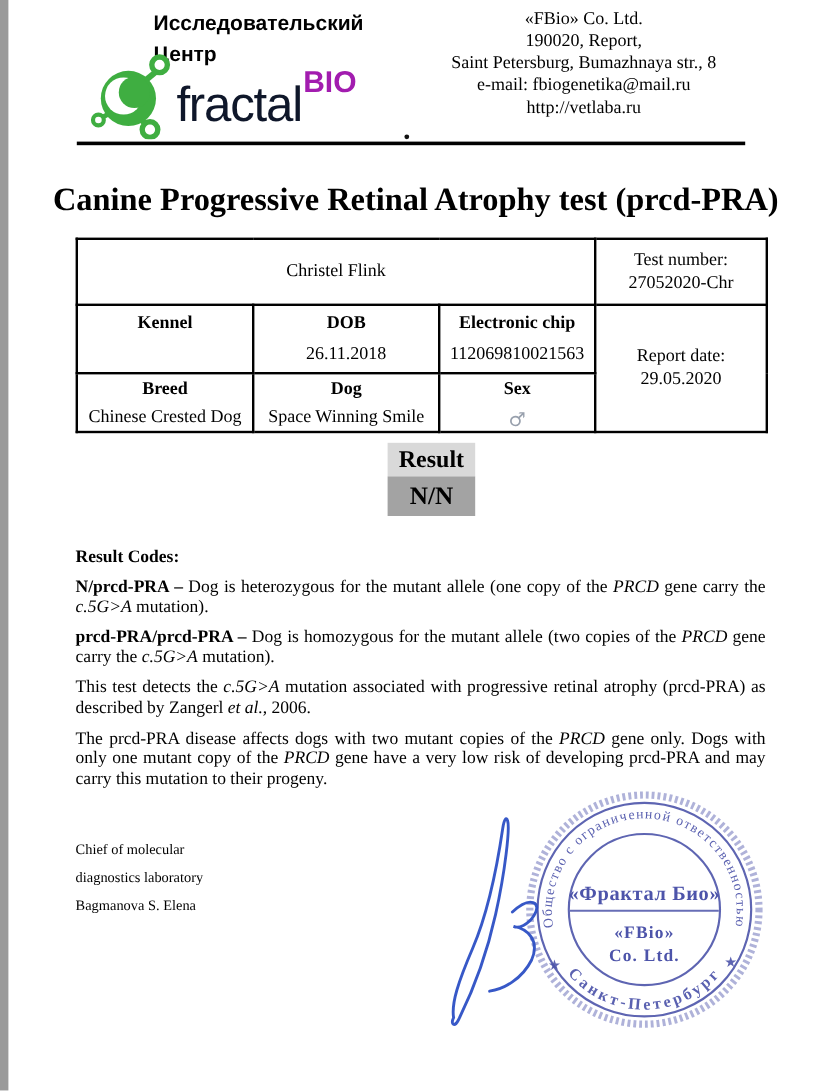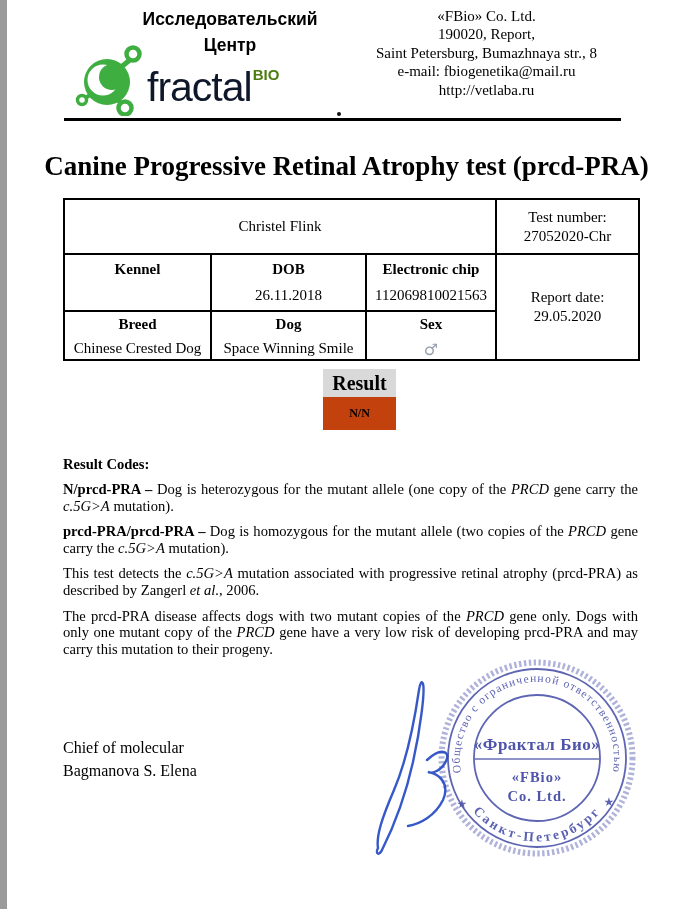--- a/index.html
+++ b/index.html
@@ -1,28 +1,28 @@
 <!DOCTYPE html>
 <html><head>
 <meta charset="utf-8">
 <style>
   html,body { margin:0; padding:0; background:#fff; }
   .page { position:relative; width:699px; height:909px; background:#fff; overflow:hidden;
           font-family:"Liberation Serif", serif; color:#000; }
   .edge-strip { position:absolute; left:0; top:0; width:7px; height:909px; background:#9a9a9a; }
 
   
-  .org-title { position:absolute; left:128px; top:6px; width:204px; text-align:center;
+  .org-title { position:absolute; left:128px; top:6px; width:204px; text-align:left;
                font-family:"Liberation Sans", sans-serif; font-weight:bold; font-size:17.5px; line-height:26px; }
   .logo { position:absolute; left:70px; top:36px; display:flex; align-items:flex-end; }
   .logo-icon { width:76px; height:80px; }
   .brand-word { font-family:"Liberation Sans", sans-serif; font-size:41px; color:#0f172a;
                 letter-spacing:-1px; line-height:1; margin-left:1px; margin-bottom:8px; }
-  .brand-sup { font-family:"Liberation Sans", sans-serif; font-weight:bold; font-size:15px;
-               color:#4d7c0f; line-height:1; margin-bottom:34px; margin-left:1px; }
+  .brand-sup { font-family:"Liberation Sans", sans-serif; font-weight:bold; font-size:25px;
+               color:#a21caf; line-height:1; margin-bottom:34px; margin-left:1px; }
   .address { position:absolute; left:333px; top:7px; width:307px; text-align:center;
              font-size:15px; line-height:18.4px; }
   .rule { position:absolute; left:64px; top:118px; width:557px; height:3px; background:#000; }
   .rule-dot { position:absolute; left:337px; top:112px; width:4px; height:4px; background:#111; border-radius:50%; }
 
   
   .doc-title { position:absolute; left:0; top:151px; width:693px; text-align:center;
                font-size:27px; font-weight:bold; }
 
   
@@ -33,31 +33,31 @@
   .cell-stack { vertical-align:top !important; padding-top:6px !important; }
   .cell-stack .val { margin-top:9px; }
   .cell-stack-sm { vertical-align:top !important; padding-top:4px !important; }
   .cell-stack-sm .val { margin-top:7px; }
   .two-line div { line-height:19px; }
   .sex-val { color:#98a0ad; font-family:"DejaVu Sans", sans-serif; font-size:16px; }
 
   
   .result-wrap { position:absolute; left:323px; top:369px; width:73px; text-align:center; font-weight:bold; }
   .result-label { background:#d9d9d9; height:28px; line-height:28px; font-size:20px; }
-  .result-value { background:#c2410c; height:33px; line-height:33px; font-size:12px; }
+  .result-value { background:#a3a3a3; height:33px; line-height:33px; font-size:21px; }
 
   
   .codes { position:absolute; left:63px; top:456px; width:575px; font-size:14.6px;
            line-height:16.8px; text-align:justify; }
   .codes p { margin:0 0 8.5px 0; }
   .codes .b { font-weight:bold; }
   .codes .i { font-style:italic; }
 
   
-  .signatory { position:absolute; left:63px; top:736px; font-size:16px; line-height:23px; }
+  .signatory { position:absolute; left:63px; top:697px; font-size:12px; line-height:23px; }
 
   
   .stamp { position:absolute; left:437px; top:658px; width:200px; height:200px; }
   .stamp text { font-family:"Liberation Serif", serif; fill:#4d54aa; }
   .stamp-arc { font-size:11.5px; letter-spacing:1.2px; opacity:.92; }
   .stamp-city { font-size:13.5px; letter-spacing:2.6px; font-weight:bold; opacity:.92; }
   .stamp-name { font-size:17px; font-weight:bold; text-anchor:middle; letter-spacing:.5px; }
   .stamp-sub { font-size:14.5px; font-weight:bold; text-anchor:middle; letter-spacing:1px; }
   .stamp-star { font-size:12px; text-anchor:middle; font-family:"DejaVu Sans", sans-serif; opacity:.9; }
   .autograph { position:absolute; left:372px; top:652px; width:130px; height:220px; }
@@ -162,20 +162,21 @@
   <div class="codes">
     <p><span class="b">Result Codes:</span></p>
     <p><span class="b">N/prcd-PRA – </span><span>Dog is heterozygous for the mutant allele (one copy of the </span><span class="i">PRCD</span><span> gene carry the </span><span class="i">c.5G&gt;A</span><span> mutation).</span></p>
     <p><span class="b">prcd-PRA/prcd-PRA – </span><span>Dog is homozygous for the mutant allele (two copies of the </span><span class="i">PRCD</span><span> gene carry the </span><span class="i">c.5G&gt;A</span><span> mutation).</span></p>
     <p><span>This test detects the </span><span class="i">c.5G&gt;A</span><span> mutation associated with progressive retinal atrophy (prcd-PRA) as described by Zangerl </span><span class="i">et al.</span><span>, 2006.</span></p>
     <p><span>The prcd-PRA disease affects dogs with two mutant copies of the </span><span class="i">PRCD</span><span> gene only. Dogs with only one mutant copy of the </span><span class="i">PRCD</span><span> gene have a very low risk of developing prcd-PRA and may carry this mutation to their progeny.</span></p>
   </div>
 
   <div class="signatory">
     <div>Chief of molecular</div>
+    <div>diagnostics laboratory</div>
     <div>Bagmanova S. Elena</div>
   </div>
 
   <svg class="stamp" viewBox="0 0 200 200">
     <g fill="none" stroke="#4d54aa">
       <circle cx="100" cy="100" r="95.5" stroke-width="6" stroke-dasharray="2.4 2.5" opacity="0.45"></circle>
       <circle cx="100" cy="100" r="89" stroke-width="1.8" opacity="0.9"></circle>
       <circle cx="100" cy="100" r="63" stroke-width="1.8" opacity="0.9"></circle>
     </g>
     <defs>

